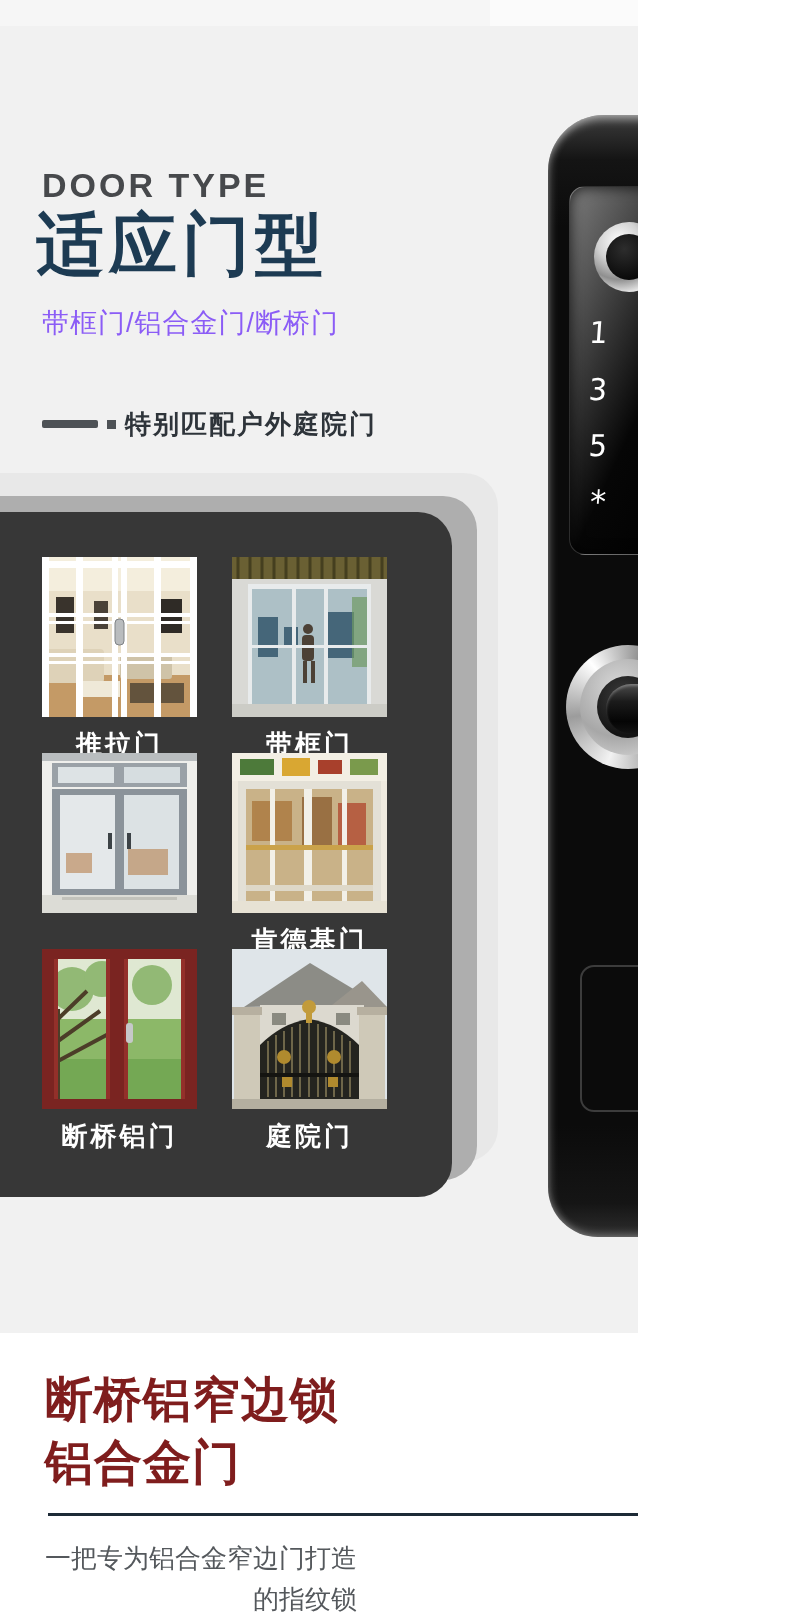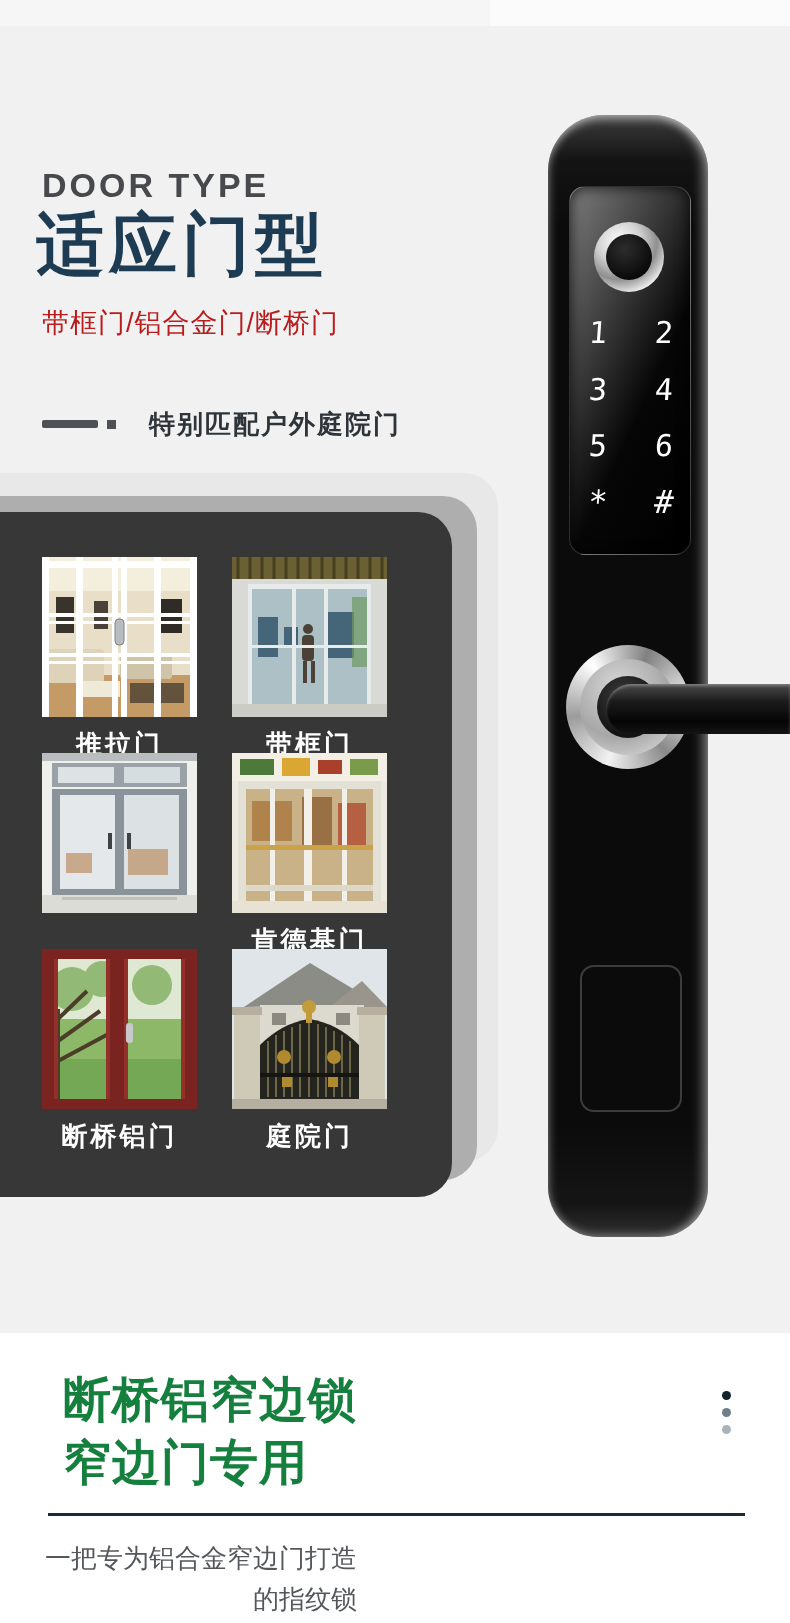--- a/index.html
+++ b/index.html
@@ -1,33 +1,33 @@
 <!DOCTYPE html>
 <html><head>
 <meta charset="utf-8">
 <style>
   html,body{margin:0;padding:0;}
-  .page{position:relative;width:790px;height:1623px;overflow:hidden;
+  .page{position:relative;width:638px;height:1623px;overflow:hidden;
         background:#f1f1f1;font-family:"Liberation Sans",sans-serif;}
 
   
   .top-sheen{position:absolute;left:0;top:0;width:790px;height:26px;background:#f6f6f6;}
   .top-corner{position:absolute;left:490px;top:0;width:300px;height:26px;background:#fbfbfb;}
 
   
   .eyebrow{position:absolute;left:42px;top:166px;font-size:34px;font-weight:700;
            color:#47494c;letter-spacing:3px;}
   .hero-title{position:absolute;left:36px;top:200px;font-size:68px;font-weight:800;
               color:#1d3b53;letter-spacing:5px;}
-  .hero-sub{position:absolute;left:42px;top:300px;font-size:27px;color:#b91c1c;
+  .hero-sub{position:absolute;left:42px;top:300px;font-size:27px;color:#8b5cf6;
             line-height:47px;letter-spacing:1px;}
   .feature{position:absolute;left:42px;top:409px;height:30px;display:flex;align-items:center;}
   .feature .dash{width:56px;height:8px;background:#4e5256;border-radius:2px;}
   .feature .sq{width:9px;height:9px;background:#4e5256;margin-left:9px;}
-  .feature .ftxt{margin-left:33px;font-size:26px;font-weight:600;color:#2e343a;letter-spacing:2px;}
+  .feature .ftxt{margin-left:9px;font-size:26px;font-weight:600;color:#2e343a;letter-spacing:2px;}
 
   
   .layer{position:absolute;border-radius:34px;}
   .l3{left:-40px;top:473px;width:538px;height:689px;background:#e8e8e8;}
   .l2{left:-40px;top:496px;width:517px;height:684px;background:#aeaeae;}
   .card{position:absolute;left:-40px;top:512px;width:492px;height:685px;
         background:#373737;border-radius:34px;}
   .cell{position:absolute;width:155px;}
   .cell svg{display:block;width:155px;height:160px;}
   .cell figcaption{margin-top:10px;text-align:center;font-size:26px;font-weight:700;
@@ -68,22 +68,22 @@
      background:radial-gradient(circle at 42% 32%,#3a3a3a,#141414 70%);}
   .handle{position:absolute;left:606px;top:684px;width:184px;height:50px;
      border-radius:25px 0 0 25px;
      background:linear-gradient(180deg,#4c4c4c,#1b1b1b 35%,#050505 75%,#141414);
      box-shadow:inset 0 2px 3px rgba(255,255,255,.28);}
   .battery{position:absolute;left:32px;top:850px;width:98px;height:143px;border-radius:14px;
      border:2px solid #3c3c3c;}
 
   
   .footer-bg{position:absolute;left:0;top:1333px;width:790px;height:290px;background:#ffffff;}
-  .ft-title{position:absolute;left:63px;top:1368px;font-size:48px;font-weight:800;
-            color:#15803d;line-height:63px;letter-spacing:1px;}
+  .ft-title{position:absolute;left:45px;top:1368px;font-size:48px;font-weight:800;
+            color:#7f1d1d;line-height:63px;letter-spacing:1px;}
   .dots{position:absolute;left:722px;top:1391px;display:flex;flex-direction:column;align-items:center;}
   .dots span{width:9px;height:9px;border-radius:50%;margin-bottom:8px;}
   .d1{background:#12232e;} .d2{background:#6e7f8a;} .d3{background:#a9b4ba;}
   .ft-en{position:absolute;right:45px;top:1464px;font-size:28px;color:#3e4750;}
   .ft-divider{position:absolute;left:48px;top:1513px;width:697px;height:3px;background:#1d2a36;}
   .ft-desc{position:absolute;left:45px;top:1538px;font-size:26px;color:#54585c;line-height:41px;text-align:right;}
 </style>
 </head>
 <body>
 
@@ -300,21 +300,21 @@
   <div class="rosette">
     <div class="rosette-mid">
       <div class="rosette-hub"></div>
     </div>
   </div>
   <div class="handle"></div>
 
   <div class="footer-bg"></div>
   <div class="ft-title">
     <div>断桥铝窄边锁</div>
-    <div>窄边门专用</div>
+    <div>铝合金门</div>
   </div>
   <div class="dots">
     <span class="d1"></span>
     <span class="d2"></span>
     <span class="d3"></span>
   </div>
   <div class="ft-divider"></div>
   <div class="ft-desc">
     <div>一把专为铝合金窄边门打造</div>
     <div>的指纹锁</div>

